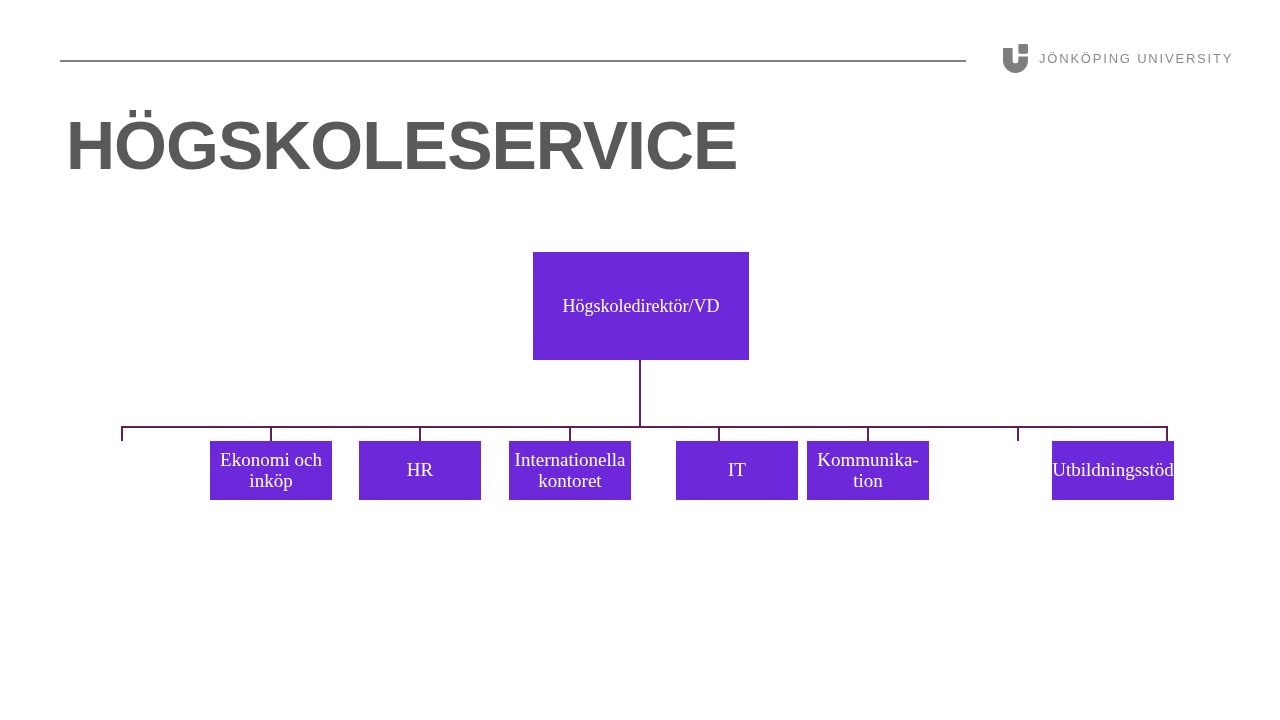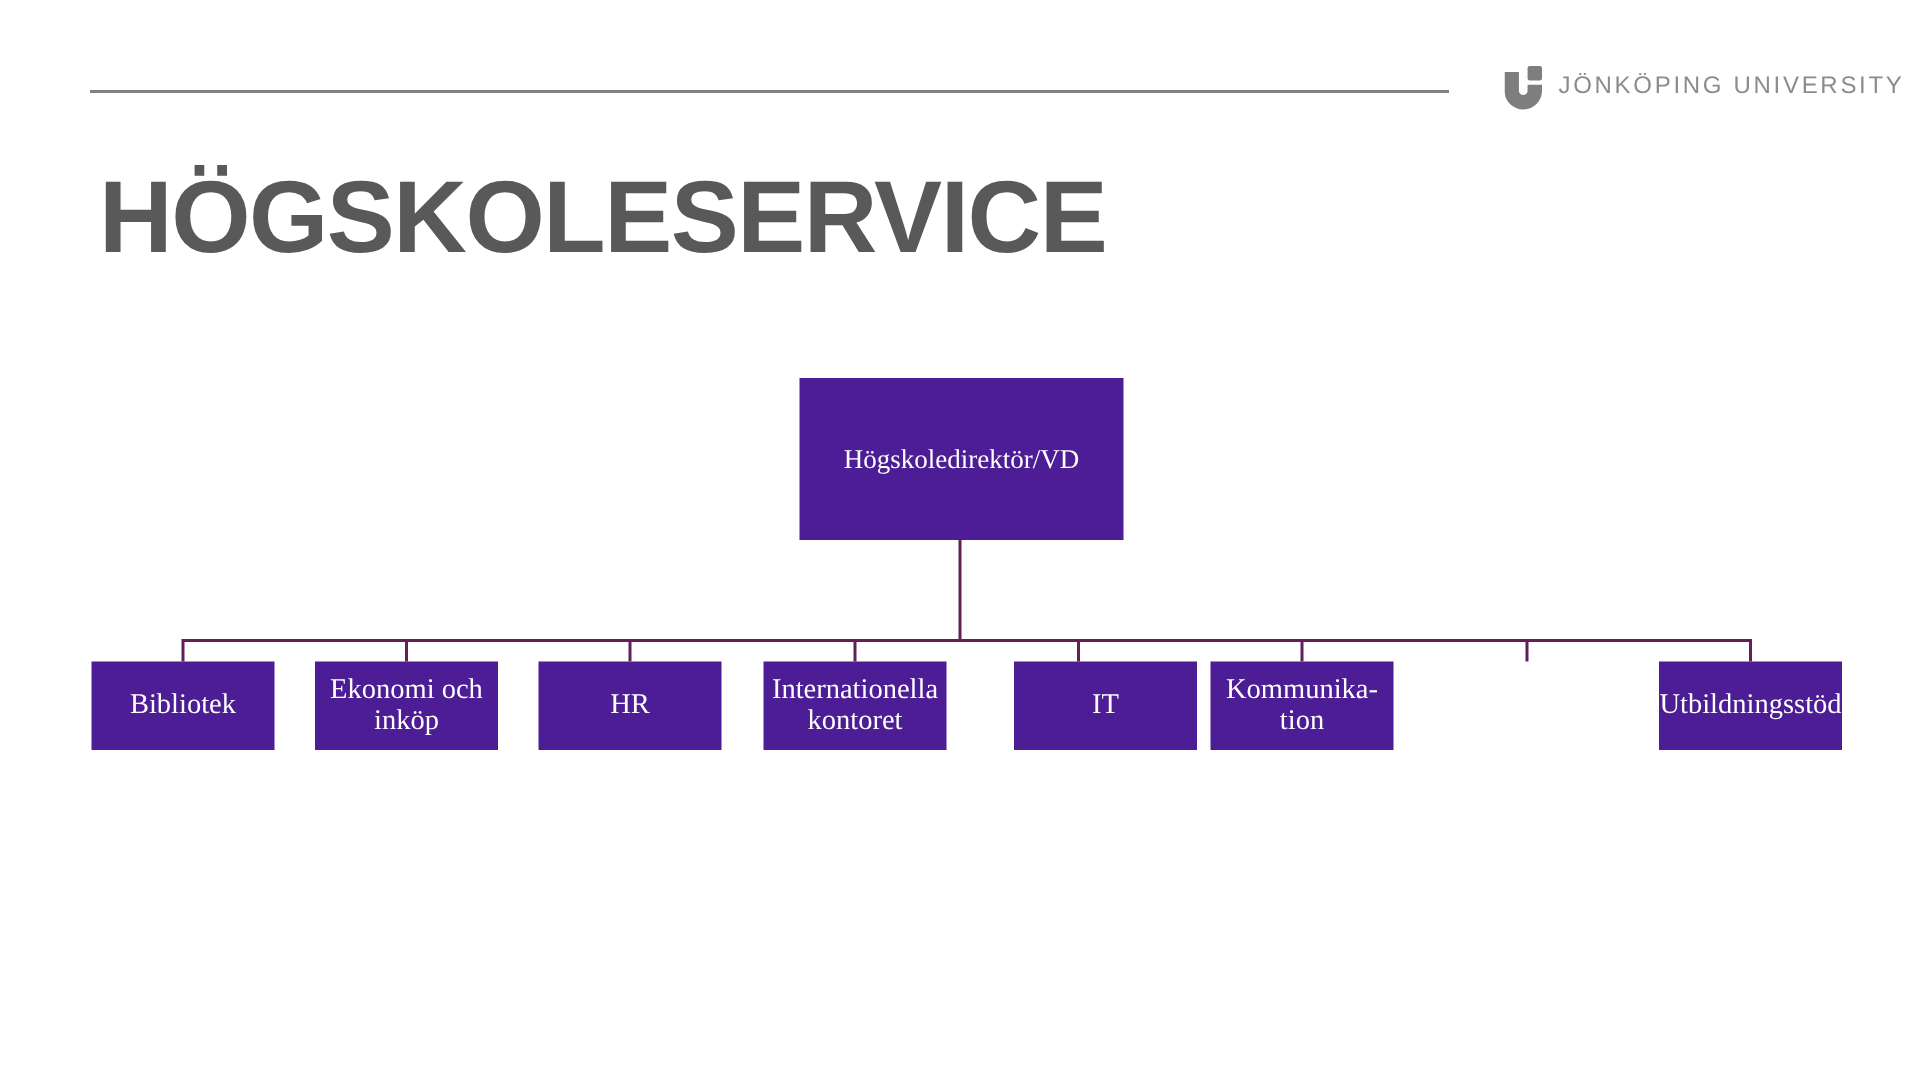--- a/index.html
+++ b/index.html
@@ -28,21 +28,21 @@
   .logo {
     position: absolute;
     left: 1003px;
     top: 42px;
     height: 32px;
     display: flex;
     align-items: center;
   }
   .logo-text {
     margin-left: 11px;
-    font-size: 16px;
+    font-size: 13px;
     letter-spacing: 1.8px;
     color: #8C8C8C;
     white-space: nowrap;
     font-family: "Liberation Sans", sans-serif;
   }
 
   
   .page-title {
     position: absolute;
     left: 66px;
@@ -56,21 +56,21 @@
     font-family: "Liberation Sans", sans-serif;
   }
 
   
   .org-chart {
     position: absolute;
     left: 0; top: 0; width: 1280px; height: 720px;
   }
   .node {
     position: absolute;
-    background: #4c1d95;
+    background: #6d28d9;
     color: #FFFFFF;
     font-family: "Liberation Serif", serif;
     display: flex;
     align-items: center;
     justify-content: center;
     text-align: center;
     white-space: pre-line;
   }
   .node-root {
     left: 533px;
@@ -137,37 +137,34 @@
     <div class="connector conn-stub" style="left:569px"></div>
     <div class="connector conn-stub" style="left:718px"></div>
     <div class="connector conn-stub" style="left:867px"></div>
     <div class="connector conn-stub" style="left:1017px"></div>
     <div class="connector conn-stub" style="left:1166px"></div>
 
     <div class="node node-root">
       <span>Högskoledirektör/VD</span>
     </div>
 
-    <div class="node node-child" style="left:61px">
-      <span>Bibliotek</span>
-    </div>
     <div class="node node-child" style="left:210px">
       <span>Ekonomi och inköp</span>
     </div>
     <div class="node node-child" style="left:509px">
       <span>Internationella kontoret</span>
     </div>
     <div class="node node-child" style="left:359px">
       <span>HR</span>
     </div>
     <div class="node node-child" style="left:676px">
       <span>IT</span>
     </div>
     <div class="node node-child" style="left:807px">
       <span>Kommunika-
 tion</span>
     </div>
-    <div class="node node-child" style="left:1106px">
+    <div class="node node-child" style="left:1052px">
       <span style="white-space:nowrap">Utbildningsstöd</span>
     </div>
 
   </div>
 </div>
 
 </body></html>

